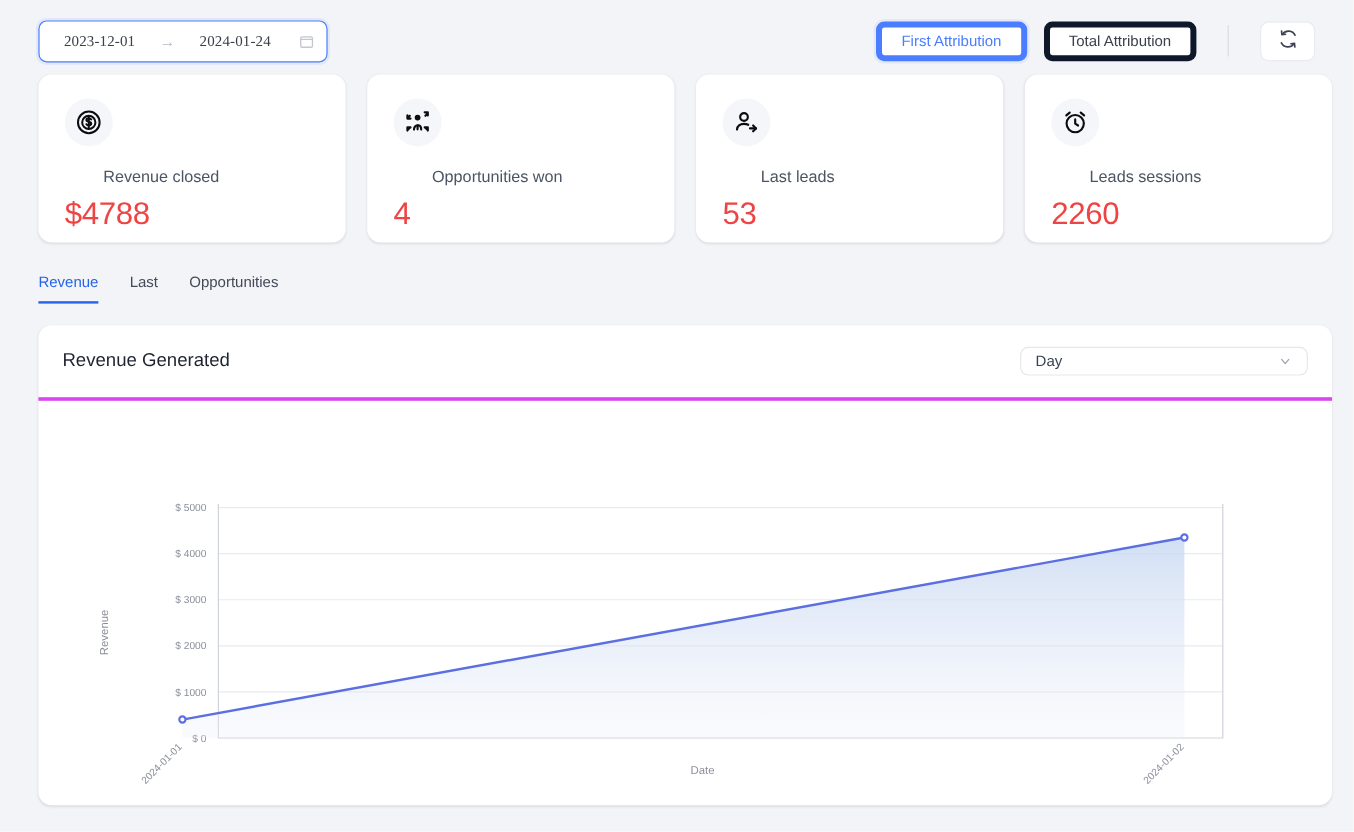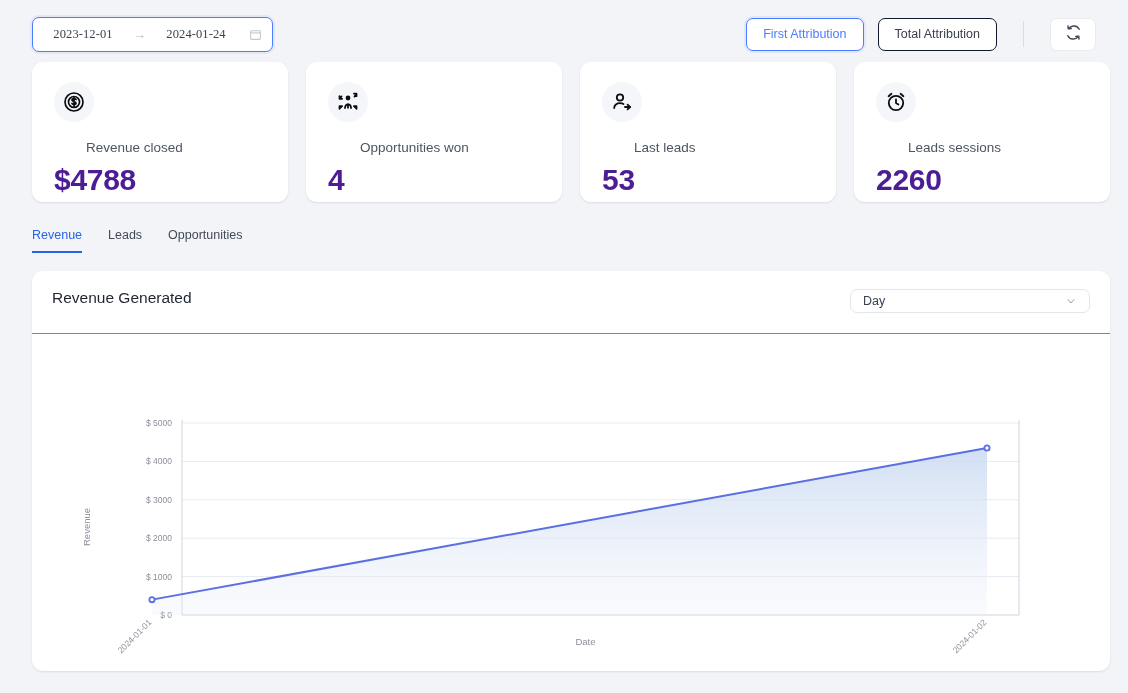--- a/index.html
+++ b/index.html
@@ -44,21 +44,21 @@
   }
   .arrow-sep { color: #b6bac4; font-size: 13px; line-height: 1; }
   .cal-icon { margin-left: auto; display: flex; align-items: center; }
 
   .toolbar-right { display: flex; align-items: center; gap: 0; padding-right: 14px; }
 
   .attr-btn {
     font-family: "Liberation Sans", sans-serif;
     font-size: 12.5px;
     background: #ffffff;
-    border: 1px solid #0f172a;
+    border: 5px solid #0f172a;
     border-radius: 7px;
     padding: 0 16px;
     height: 33px;
     color: #3a3f4b;
     cursor: pointer;
     white-space: nowrap;
   }
   .attr-btn.active {
     border-color: #4a7dff;
     color: #4a7dff;
@@ -108,23 +108,23 @@
     justify-content: center;
     margin-bottom: 18px;
   }
   .kpi-label {
     font-size: 13.5px;
     color: #4b5563;
     margin-bottom: 8px;
     margin-left: 32px;
   }
   .kpi-value {
-    font-size: 30px;
-    font-weight: bold;
-    color: #4c1d95;
+    font-size: 26px;
+    font-weight: normal;
+    color: #ef4444;
     letter-spacing: -.3px;
   }
 
   
   .tabs {
     display: flex;
     gap: 26px;
     padding: 26px 0 0 32px;
     border-bottom: 0;
   }
@@ -142,23 +142,24 @@
     margin: 18px 18px 0 32px;
     background: #ffffff;
     border-radius: 11px;
     box-shadow: 0 1px 2px rgba(16,24,40,0.05), 0 1px 3px rgba(16,24,40,0.05);
     height: 400px;
     display: flex;
     flex-direction: column;
   }
   .panel-head {
     display: flex;
+    align-items: center;
     justify-content: space-between;
     padding: 18px 20px 18px 20px;
-    border-bottom: 1px solid #d946ef;
+    border-bottom: 3px solid #d946ef;
     height: 63px;
   }
   .panel-title { font-size: 15.5px; color: #1f2430; }
 
   .select-box {
     width: 240px;
     height: 24px;
     border: 1px solid #e5e7eb;
     border-radius: 7px;
     background: #ffffff;
@@ -263,21 +264,21 @@
         <path d="M19.4 6.2 16.6 3.8"></path>
       </svg>
     </div>
     <div class="kpi-label">Leads sessions</div>
     <div class="kpi-value">2260</div>
   </div>
 </div>
 
 <div class="tabs">
   <div class="tab active">Revenue</div>
-  <div class="tab">Leads</div>
+  <div class="tab">Last</div>
   <div class="tab">Opportunities</div>
 </div>
 
 <div class="panel">
 
   <div class="panel-head">
     <div class="panel-title">Revenue Generated</div>
     <div class="select-box">
       <span class="select-val">Day</span>
       <span class="select-chevron">

